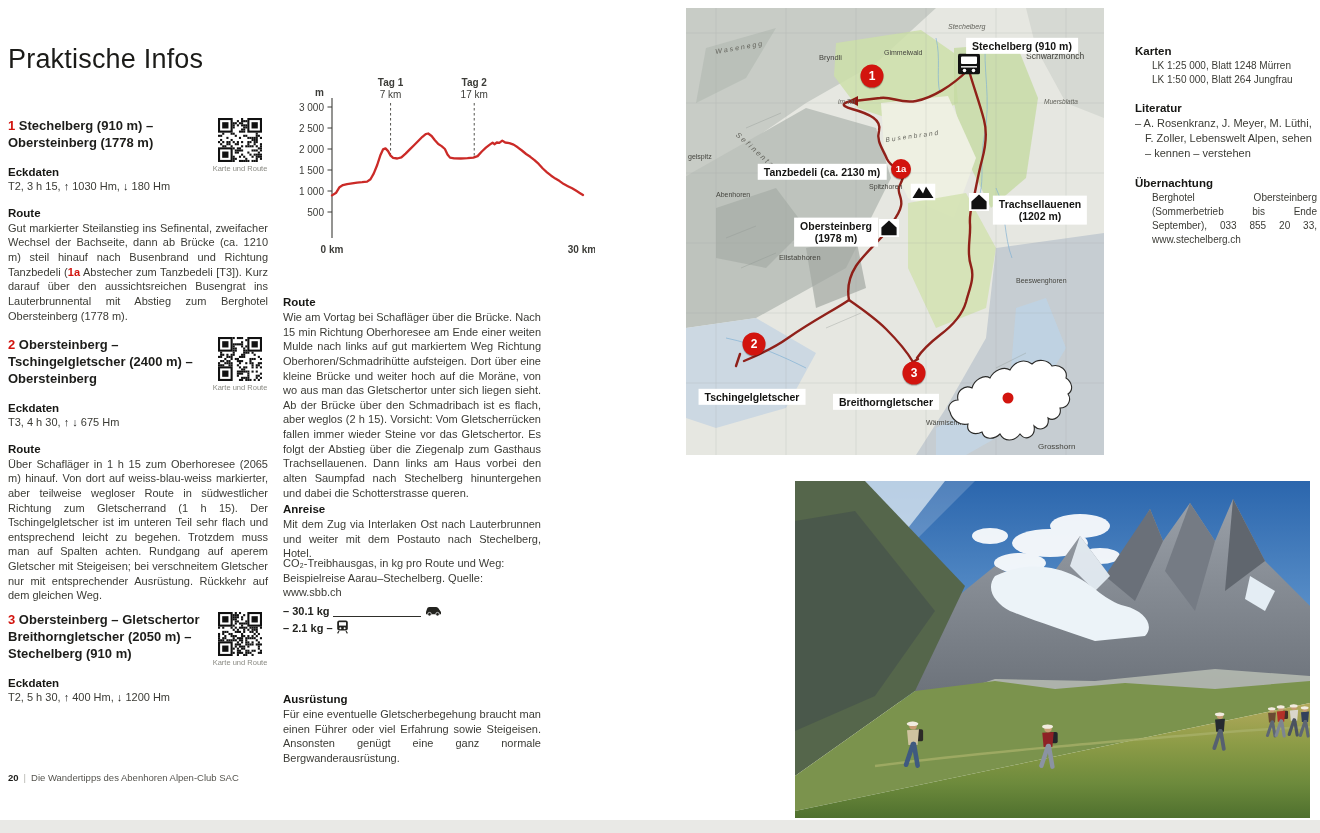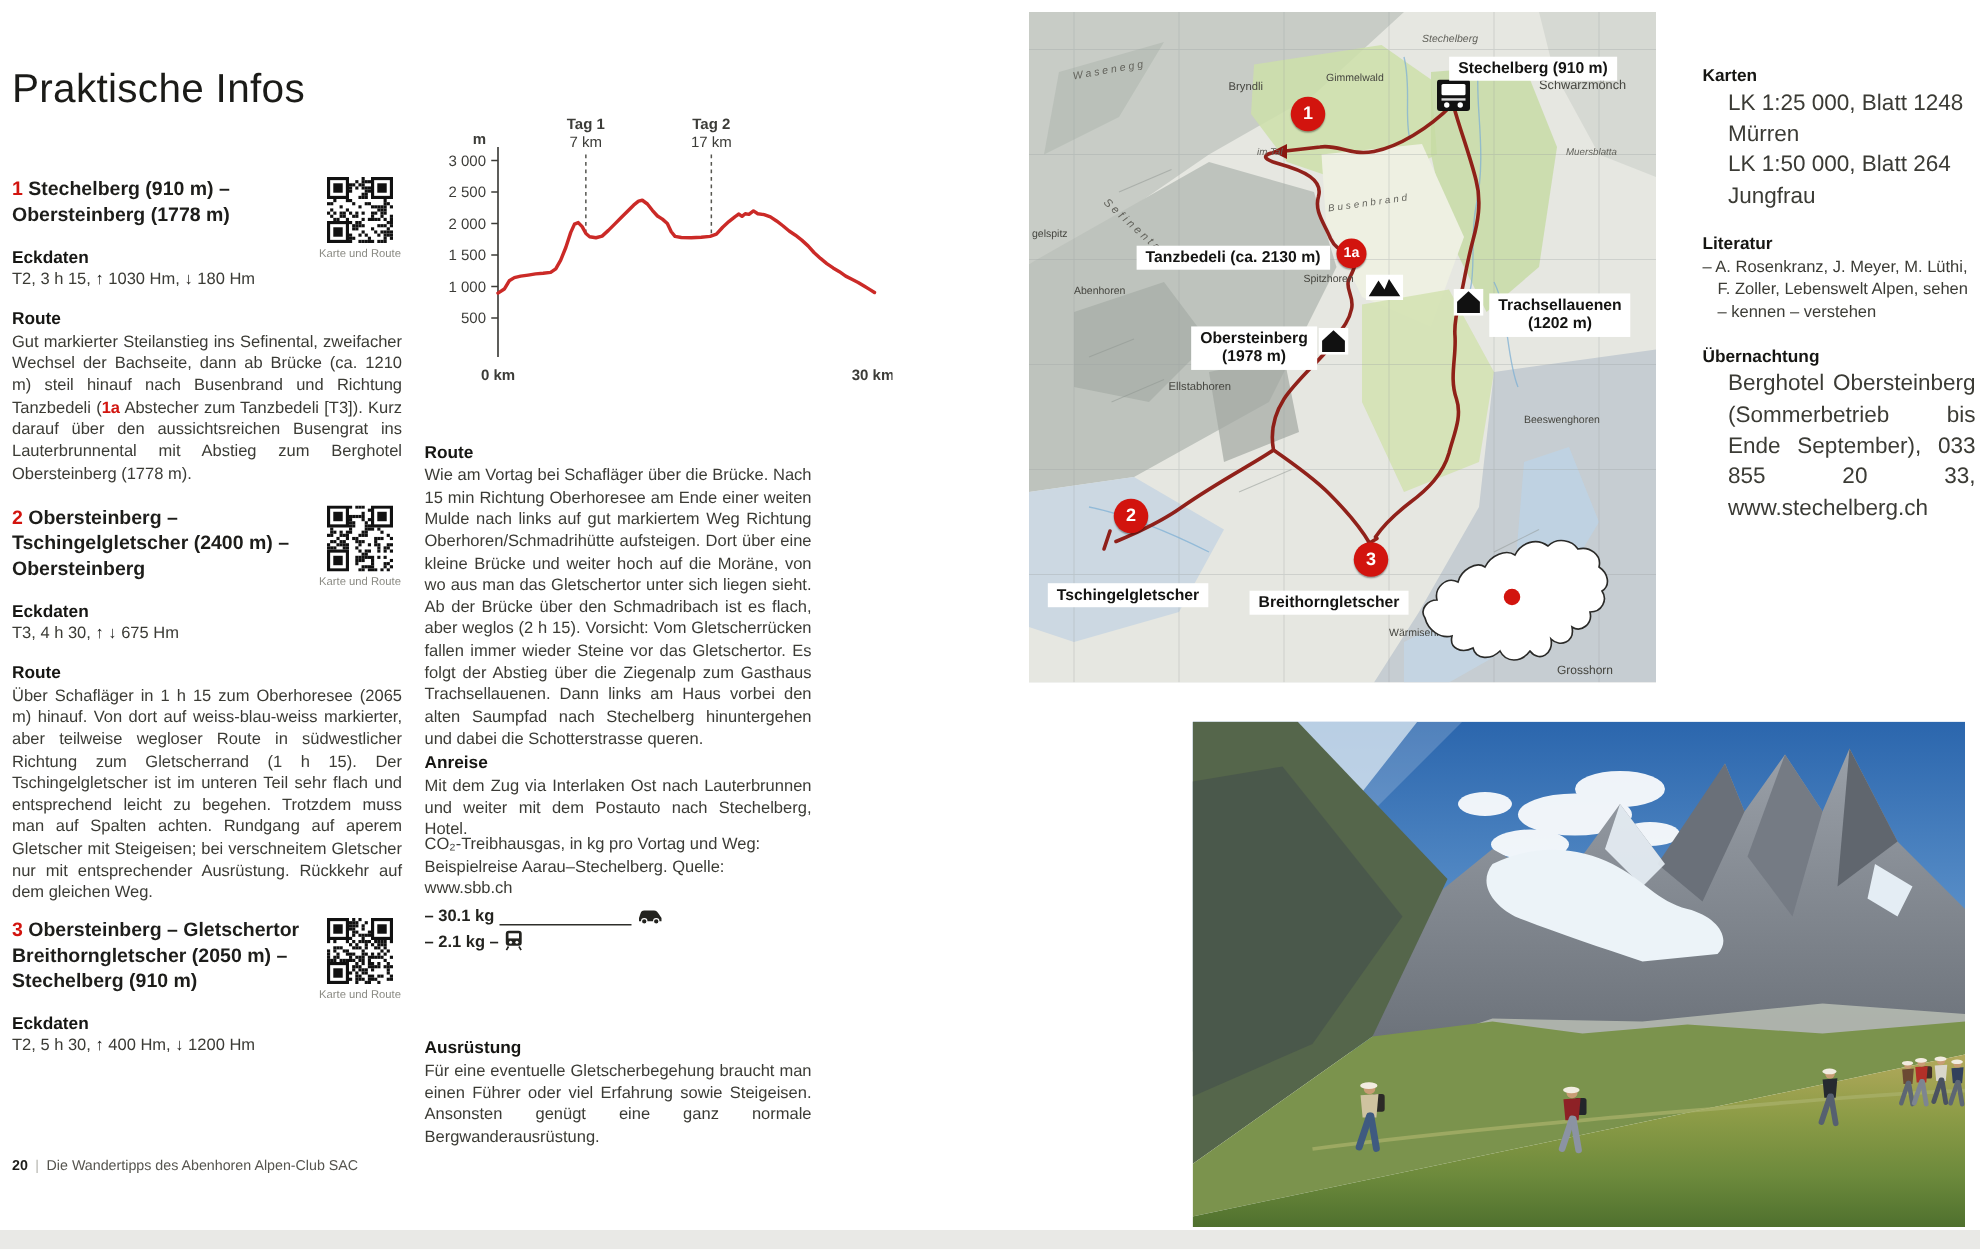--- a/index.html
+++ b/index.html
@@ -44,21 +44,21 @@
   .map-marker{position:absolute;transform:translate(-50%,-50%);width:23px;height:23px;border-radius:50%;
               background:#d2140e;color:#fff;font-weight:700;font-size:12px;line-height:23px;text-align:center;
               box-shadow:0 1px 1px rgba(0,0,0,.35);}
   .map-marker.small{width:20px;height:20px;font-size:9.5px;line-height:20px;}
   .map-icon{position:absolute;transform:translate(-50%,-50%);}
   .bg-label{position:absolute;color:#45453f;white-space:nowrap;transform-origin:left bottom;}
   .bg-label.it{font-style:italic;color:#63635c;}
 
   
   .infos{position:absolute;left:1135px;top:45px;width:182px;}
-  .info-line{font-size:15px;line-height:1.38;color:#3b3b35;padding-left:17px;}
+  .info-line{font-size:10px;line-height:1.38;color:#3b3b35;padding-left:17px;}
   .lit-item{font-size:11px;line-height:1.38;color:#3b3b35;padding-left:10px;text-indent:-10px;margin-bottom:1px;}
   .info-gap{height:15px;}
 
   
   .photo{position:absolute;left:795px;top:481px;width:515px;height:337px;overflow:hidden;}
   .caption{position:absolute;left:686px;top:628px;width:106px;font-size:9.3px;line-height:1.5;color:#5a594f;}
 
   
   .footer{position:absolute;left:8px;top:772px;font-size:9.5px;color:#55544e;}
   .footer .pn{font-weight:700;color:#1d1d1a;}
@@ -560,21 +560,21 @@
     <p class="subhead" data-name="route-heading">Route</p>
     <p class="body-txt" data-name="route-text">Wie am Vortag bei Schafläger über die Brücke. Nach 15 min Richtung Oberhoresee am Ende einer weiten Mulde nach links auf gut markiertem Weg Richtung Oberhoren/Schmadrihütte aufsteigen. Dort über eine kleine Brücke und weiter hoch auf die Moräne, von wo aus man das Gletschertor unter sich liegen sieht. Ab der Brücke über den Schmadribach ist es flach, aber weglos (2 h 15). Vorsicht: Vom Gletscherrücken fallen immer wieder Steine vor das Gletschertor. Es folgt der Abstieg über die Ziegenalp zum Gasthaus Trachsellauenen. Dann links am Haus vorbei den alten Saumpfad nach Stechelberg hinuntergehen und dabei die Schotterstrasse queren.</p>
   </div>
 
   <div class="mid-block" id="anreise" data-name="anreise-block">
     <p class="subhead" data-name="anreise-heading">Anreise</p>
     <p class="body-txt" data-name="anreise-text">Mit dem Zug via Interlaken Ost nach Lauterbrunnen und weiter mit dem Postauto nach Stechelberg, Hotel.</p>
   </div>
 
   <div class="mid-block" id="co2" data-name="co2-block">
-    <p class="body-txt" style="text-align:left" data-name="co2-line1">CO₂-Treibhausgas, in kg pro Vortag und Weg:</p>
+    <p class="body-txt" style="text-align:left" data-name="co2-line1">CO₂-Treibhausgas, in kg pro Route und Weg:</p>
     <p class="body-txt" style="text-align:left" data-name="co2-line2">Beispielreise Aarau–Stechelberg. Quelle: www.sbb.ch</p>
     <div id="co2-rows" data-name="co2-comparison">
         <div class="co2-row" data-name="co2-row">
           <span data-name="co2-value">– 30.1 kg</span>
           <span class="co2-line" data-name="co2-bar-line"></span>
           <span class="co2-icon">
             <svg width="17" height="12" viewBox="0 0 17 12" data-name="car-icon">
               <path d="M1,7 L2,4 C2.4,2.8 3,2 4.5,2 L11,2 C12.5,2 13.5,3 14.2,4.4 L16,7 L16,9.2 L1,9.2 Z" fill="#23231f"></path>
               <circle cx="4.5" cy="9.2" r="1.8" fill="#23231f" stroke="#fff" stroke-width=".7"></circle>
               <circle cx="12.5" cy="9.2" r="1.8" fill="#23231f" stroke="#fff" stroke-width=".7"></circle>

